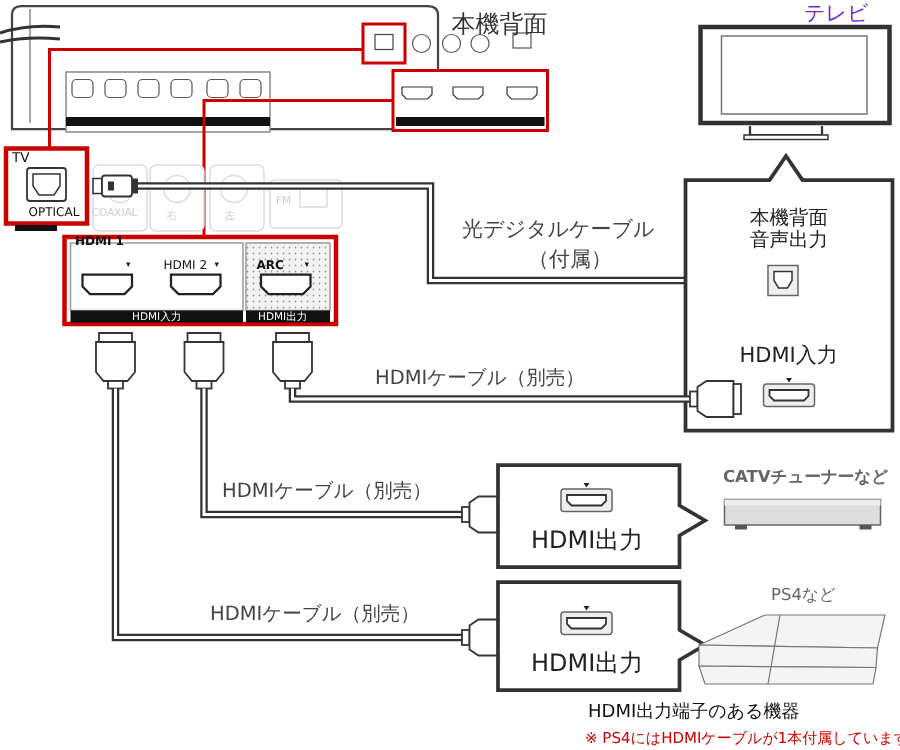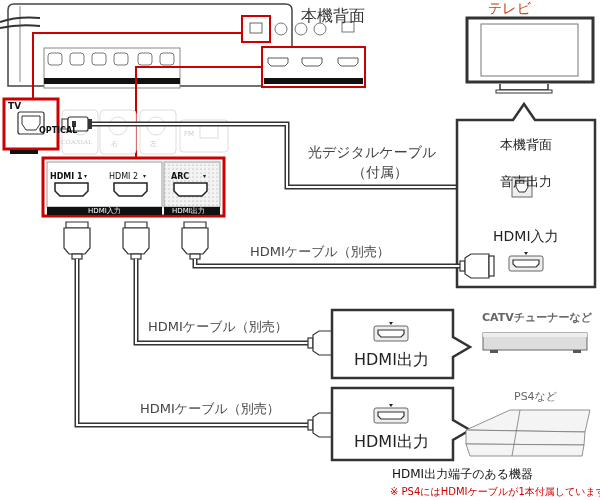--- a/index.html
+++ b/index.html
@@ -178,40 +178,40 @@
   <path d="M389,404 l4,0 l-2,3 z" fill="#222"></path>
   <g fill="#f4f4f4" stroke="#777" stroke-width="0.8">
     <path d="M466,430 L510,410 L590,410 L585,432 Z"></path>
     <path d="M466,430 L585,432 L584,445 L466,444 Z"></path>
     <path d="M466,444 L584,445 L582,456 L470,456 Z"></path>
     <path d="M520,410 L512,456" fill="none"></path>
   </g>
 </svg>
 
 <div class="lbl" style="left:301px;top:6px;font-size:16px;">本機背面</div>
-<div class="lbl" style="left:488px;top:0px;font-size:14px;color:#c2410c;">テレビ</div>
-
-<div class="lbl" style="left:8px;top:101px;font-size:9px;font-weight:bold;color:#111;">TV</div>
-<div class="lbl" style="left:19px;top:126px;font-size:8px;font-weight:bold;color:#111;margin-left:20px;">OPTICAL</div>
-<div class="lbl" style="left:61px;top:138px;font-size:7px;color:#ccc;font-family:Liberation Serif, serif;">COAXIAL</div>
+<div class="lbl" style="left:536px;top:0px;font-size:14px;color:#6d28d9;">テレビ</div>
+
+<div class="lbl" style="left:8px;top:101px;font-size:9px;font-weight:normal;color:#111;">TV</div>
+<div class="lbl" style="left:19px;top:137px;font-size:8px;font-weight:normal;color:#111;">OPTICAL</div>
+<div class="lbl" style="left:61px;top:138px;font-size:7px;color:#ccc;">COAXIAL</div>
 <div class="lbl" style="left:111px;top:139px;font-size:7px;color:#ccc;">右</div>
 <div class="lbl" style="left:150px;top:139px;font-size:7px;color:#ccc;">左</div>
 <div class="lbl" style="left:184px;top:130px;font-size:7px;color:#ccc;">FM</div>
 
-<div class="lbl" style="left:50px;top:172px;font-size:8px;font-weight:bold;color:#111;">HDMI 1</div>
+<div class="lbl" style="left:50px;top:156px;font-size:8px;font-weight:bold;color:#111;">HDMI 1</div>
 <div class="lbl" style="left:109px;top:172px;font-size:8px;font-weight:normal;color:#111;text-align:center;">HDMI 2</div>
 <div class="lbl" style="left:171px;top:172px;font-size:8px;font-weight:bold;color:#111;">ARC</div>
 <div class="lbl" style="left:88px;top:206px;font-size:7px;color:#fff;">HDMI入力</div>
 <div class="lbl" style="left:172px;top:206px;font-size:7px;color:#fff;">HDMI出力</div>
 
 <div class="lbl cable-lbl" style="left:308px;top:144px;font-size:14px;">光デジタルケーブル</div>
 <div class="lbl cable-lbl" style="left:352px;top:164px;font-size:14px;">（付属）</div>
 
 <div class="lbl" style="left:500px;top:136px;font-size:13px;color:#222;">本機背面</div>
-<div class="lbl" style="left:500px;top:151px;font-size:13px;color:#222;margin-top:22px;">音声出力</div>
+<div class="lbl" style="left:500px;top:151px;font-size:13px;color:#222;">音声出力</div>
 <div class="lbl" style="left:493px;top:228px;font-size:14px;color:#222;">HDMI入力</div>
 
 <div class="lbl cable-lbl" style="left:250px;top:243px;">HDMIケーブル（別売）</div>
 <div class="lbl cable-lbl" style="left:148px;top:318px;">HDMIケーブル（別売）</div>
 <div class="lbl cable-lbl" style="left:140px;top:400px;">HDMIケーブル（別売）</div>
 
 <div class="lbl big" style="left:354px;top:350px;font-size:16px;">HDMI出力</div>
 <div class="lbl big" style="left:354px;top:432px;font-size:16px;">HDMI出力</div>
 
 <div class="lbl small" style="left:482px;top:310px;font-weight:bold;">CATVチューナーなど</div>

